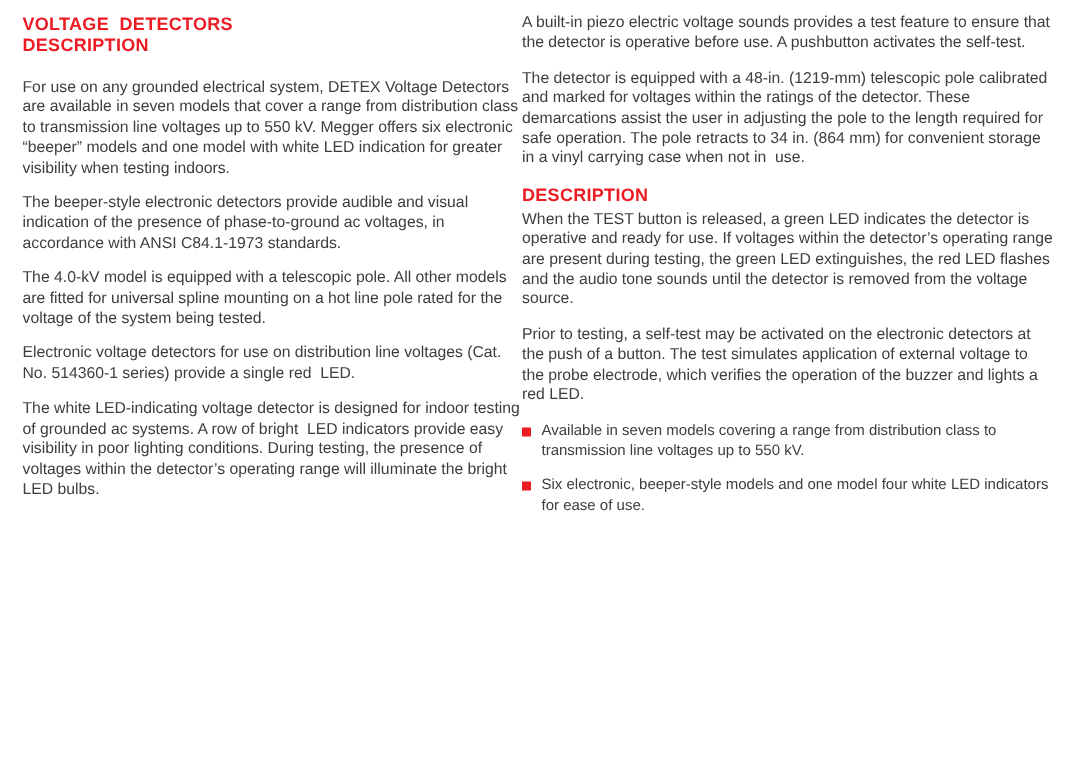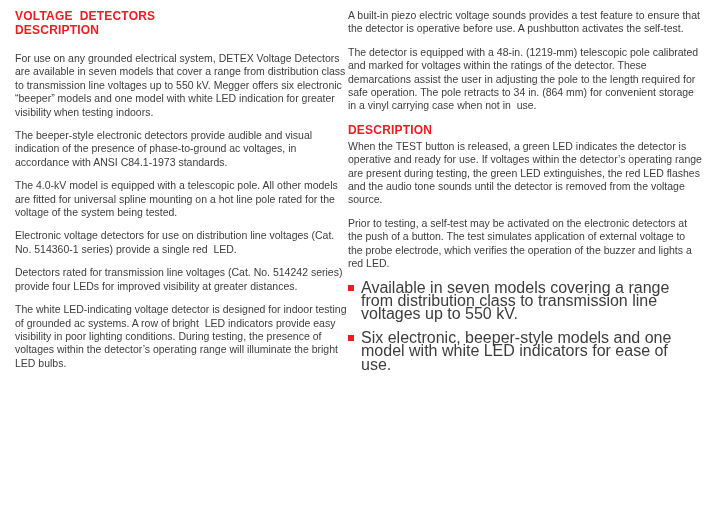--- a/index.html
+++ b/index.html
@@ -63,55 +63,54 @@
   }
   .bullet-square {
     flex: none;
     width: 6px;
     height: 6px;
     margin-top: 4px;
     background: var(--accent-red);
   }
   .bullet-text {
     color: var(--body-text);
-    font-size: 16px;
+    font-size: 10px;
     line-height: 13.4px;
     white-space: pre-wrap;
   }
 </style>
 </head>
 <body>
 
 <div class="page">
 
   <div class="col col-left">
     <h1 class="sec-heading">VOLTAGE  DETECTORS</h1>
     <h2 class="sec-heading sub">DESCRIPTION</h2>
 
     <p class="body-par">For use on any grounded electrical system, DETEX Voltage Detectors are available in seven models that cover a range from distribution class to transmission line voltages up to 550 kV. Megger offers six electronic “beeper” models and one model with white LED indication for greater visibility when testing indoors.</p>
     <p class="body-par">The beeper-style electronic detectors provide audible and visual indication of the presence of phase-to-ground ac voltages, in accordance with ANSI C84.1-1973 standards.</p>
     <p class="body-par">The 4.0-kV model is equipped with a telescopic pole. All other models are fitted for universal spline mounting on a hot line pole rated for the voltage of the system being tested.</p>
     <p class="body-par">Electronic voltage detectors for use on distribution line voltages (Cat. No. 514360-1 series) provide a single red  LED.</p>
-    <p class="body-par">Detectors rated for transmission line voltages (Cat. No. 514242 series) provide four LEDs for improved visibility at greater distances.</p>
     <p class="body-par">The white LED-indicating voltage detector is designed for indoor testing of grounded ac systems. A row of bright  LED indicators provide easy visibility in poor lighting conditions. During testing, the presence of voltages within the detector’s operating range will illuminate the bright LED bulbs.</p>
   </div>
 
   <div class="col col-right">
     <p class="body-par">A built-in piezo electric voltage sounds provides a test feature to ensure that the detector is operative before use. A pushbutton activates the self-test.</p>
     <p class="body-par">The detector is equipped with a 48-in. (1219-mm) telescopic pole calibrated and marked for voltages within the ratings of the detector. These demarcations assist the user in adjusting the pole to the length required for safe operation. The pole retracts to 34 in. (864 mm) for convenient storage in a vinyl carrying case when not in  use.</p>
 
     <h2 class="sec-heading mid">DESCRIPTION</h2>
     <p class="body-par">When the TEST button is released, a green LED indicates the detector is operative and ready for use. If voltages within the detector’s operating range are present during testing, the green LED extinguishes, the red LED flashes and the audio tone sounds until the detector is removed from the voltage source.</p>
     <p class="body-par">Prior to testing, a self-test may be activated on the electronic detectors at the push of a button. The test simulates application of external voltage to the probe electrode, which verifies the operation of the buzzer and lights a red LED.</p>
 
     <ul class="bullet-list">
       <li class="bullet-item">
         <span class="bullet-square"></span>
         <span class="bullet-text">Available in seven models covering a range from distribution class to transmission line voltages up to 550 kV.</span>
       </li>
       <li class="bullet-item">
         <span class="bullet-square"></span>
-        <span class="bullet-text">Six electronic, beeper-style models and one model with white LED indicators for ease of use.</span>
+        <span class="bullet-text">Six electronic, beeper-style models and one model four white LED indicators for ease of use.</span>
       </li>
     </ul>
   </div>
 
 </div>
 
 </body></html>

